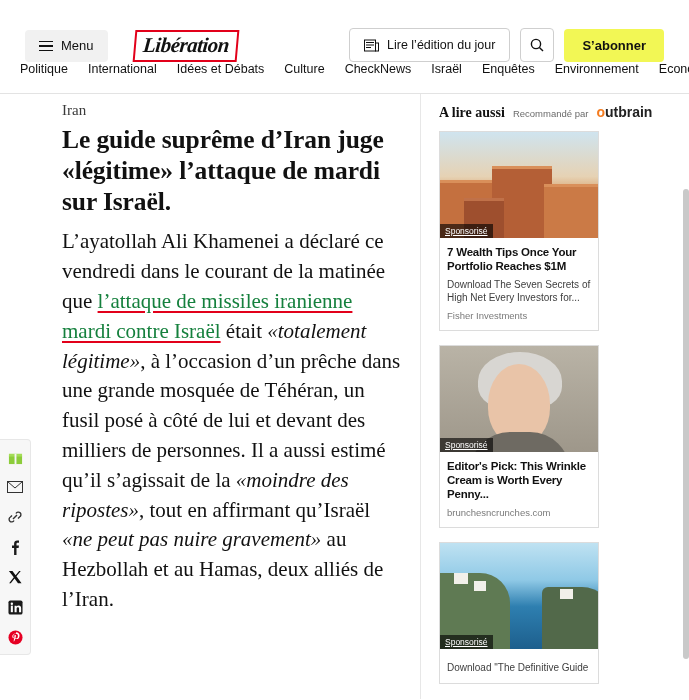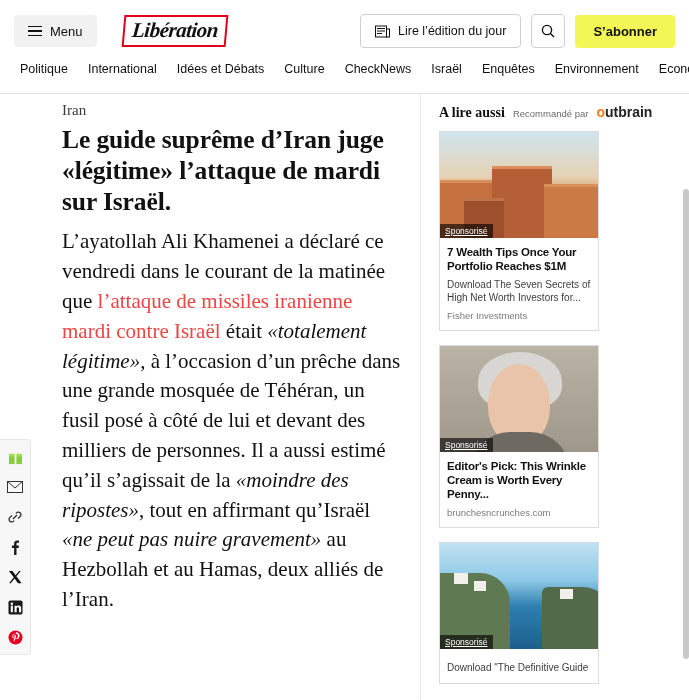--- a/index.html
+++ b/index.html
@@ -9,22 +9,22 @@
     font-family: "Liberation Sans", sans-serif;
     overflow: hidden;
   }
   body { position: relative; }
 
   
   .header {
     height: 62px;
     background: #ffffff;
     display: flex;
-    align-items: center;
-    padding: 0 14px;
+    align-items: flex-end;
+    padding: 0 25px;
     position: relative;
   }
   .menu-btn {
     display: flex; align-items: center; gap: 8px;
     background: #f1f1f1;
     border: none;
     border-radius: 4px;
     padding: 8px 14px;
     font-size: 13px;
     color: #111;
@@ -149,21 +149,22 @@
     margin: 8px 0 10px 0;
     letter-spacing: -0.1px;
   }
   .lede {
     font-family: "Liberation Serif", serif;
     font-size: 21px;
     line-height: 1.42;
     color: #111;
   }
   .lede a {
-    color: #ef4444;
+    color: #15803d;
+    text-decoration: underline;
     text-decoration-color: #e2001a;
     text-underline-offset: 3px;
   }
   .lede em { font-style: italic; }
 
   
   .sidebar {
     width: 260px;
     margin-left: 18px;
     border-left: 1px solid #e7e7e7;
@@ -396,21 +397,21 @@
     <div class="ad-card">
       <div class="ad-img art-canyon">
         <div class="mesa" style="left:-6px;top:48px;width:70px;height:60px;"></div>
         <div class="mesa" style="left:52px;top:34px;width:60px;height:74px;background:#b45f36;"></div>
         <div class="mesa" style="left:104px;top:52px;width:70px;height:56px;background:#cb7a46;"></div>
         <div class="mesa" style="left:24px;top:66px;width:40px;height:42px;background:#9e4f2e;border-top-color:#c07149;"></div>
         <span class="ad-badge">Sponsorisé</span>
       </div>
       <div class="ad-body">
         <div class="ad-title">7 Wealth Tips Once Your Portfolio Reaches $1M</div>
-        <div class="ad-desc">Download The Seven Secrets of High Net Worth Investors for...</div>
+        <div class="ad-desc">Download The Seven Secrets of High Net Every Investors for...</div>
         <div class="ad-src">Fisher Investments</div>
       </div>
     </div>
 
     <div class="ad-card">
       <div class="ad-img art-portrait">
         <div class="hair"></div>
         <div class="face"></div>
         <div class="body"></div>
         <span class="ad-badge">Sponsorisé</span>

